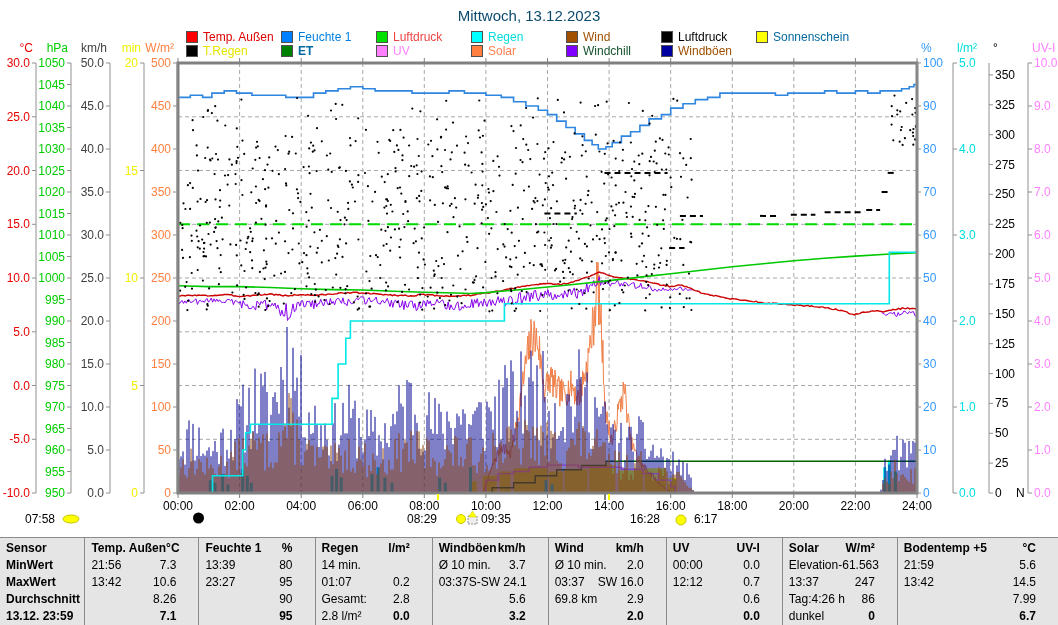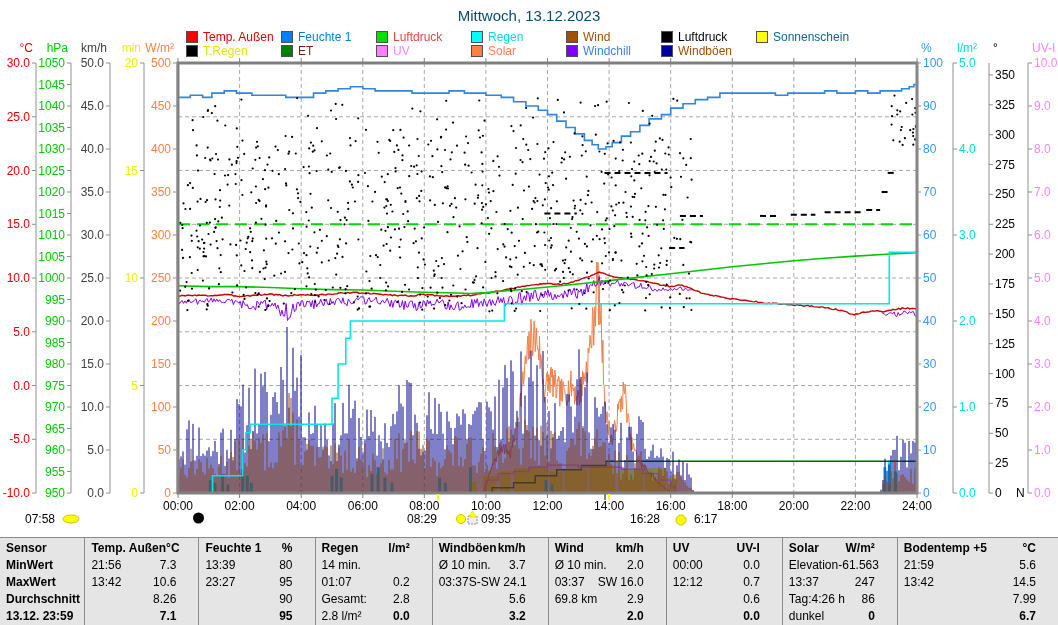--- a/index.html
+++ b/index.html
@@ -57,33 +57,33 @@
           <span style="color: #0369a1;">Sonnenschein</span>
         </div>
       </div>
       <div class="lrow">
         <div class="litem">
           <span class="swatch" style="background: rgb(0, 0, 0);"></span>
           <span style="color: rgb(230, 230, 0);">T.Regen</span>
         </div>
         <div class="litem">
           <span class="swatch" style="background: rgb(0, 128, 0);"></span>
-          <span style="color: #7f1d1d;">ET</span>
+          <span style="color: #0369a1; font-weight: bold;">ET</span>
         </div>
         <div class="litem">
           <span class="swatch" style="background: rgb(255, 128, 255);"></span>
           <span style="color: rgb(255, 128, 255);">UV</span>
         </div>
         <div class="litem">
           <span class="swatch" style="background: rgb(255, 128, 64);"></span>
           <span style="color: rgb(255, 128, 80);">Solar</span>
         </div>
         <div class="litem">
           <span class="swatch" style="background: rgb(128, 0, 255);"></span>
-          <span style="color: #3b82f6;">Windchill</span>
+          <span style="color: #14532d;">Windchill</span>
         </div>
         <div class="litem">
           <span class="swatch" style="background: rgb(0, 0, 160);"></span>
           <span style="color: rgb(160, 80, 0);">Windböen</span>
         </div>
       </div>
     </div>
   <svg id="chart" width="1058" height="537" viewBox="0 0 1058 537">
       <defs>
         <clipPath id="pc">

